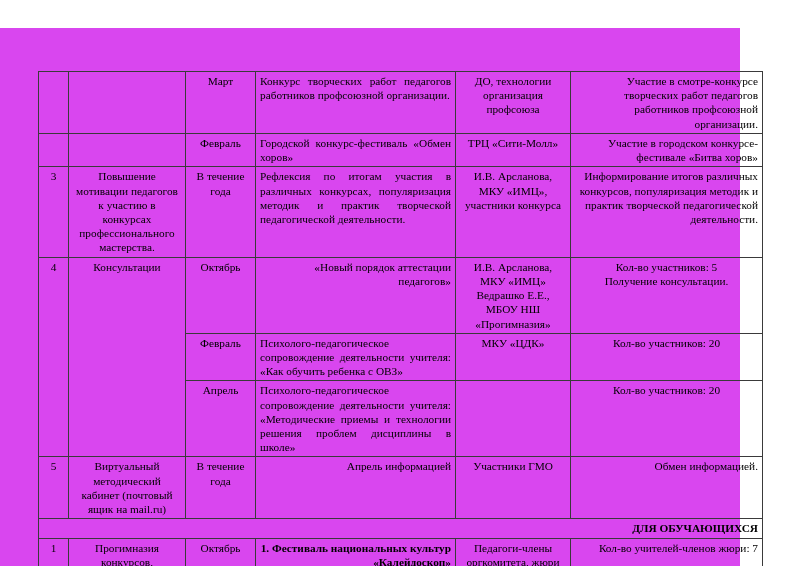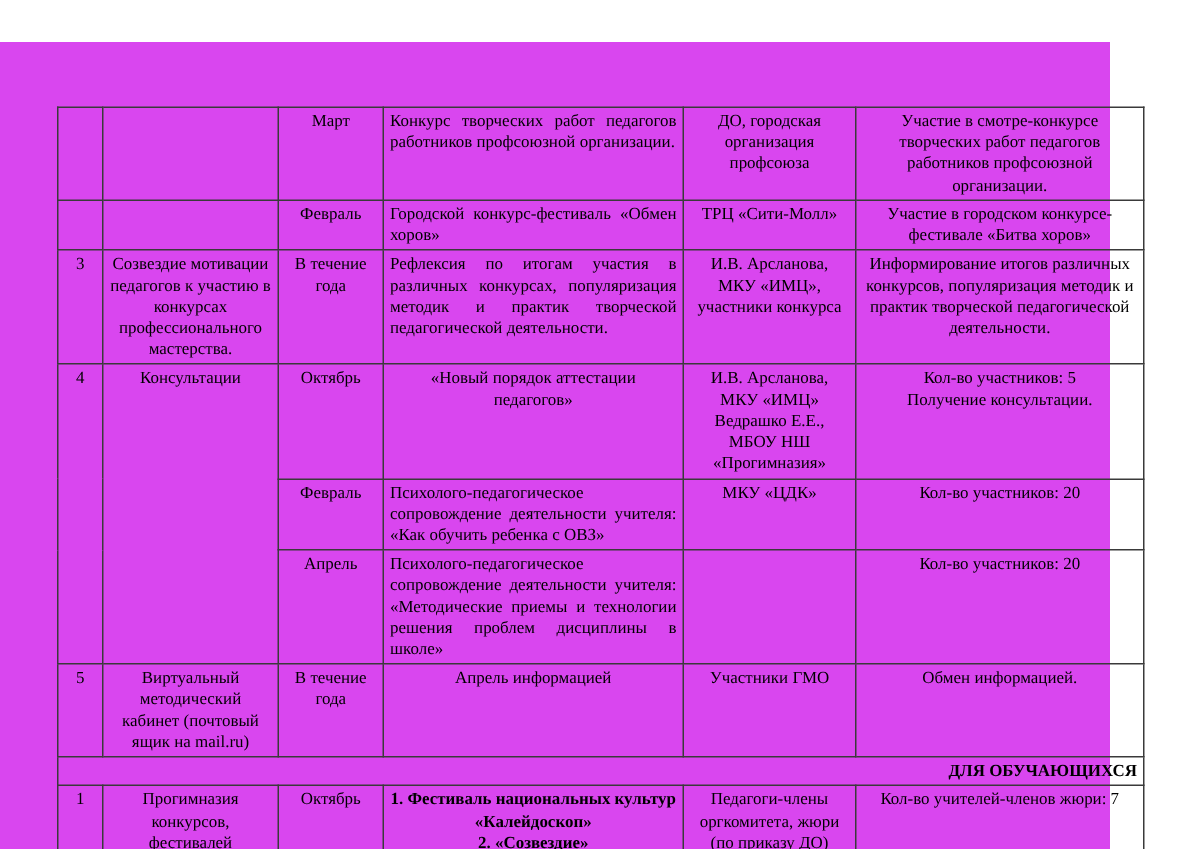--- a/index.html
+++ b/index.html
@@ -39,21 +39,21 @@
   
   col.c-num    { width: 30px; }
   col.c-dir    { width: 117px; }
   col.c-month  { width: 70px; }
   col.c-theme  { width: 200px; }
   col.c-resp   { width: 115px; }
   col.c-result { width: 192px; }
 
   .ctr   { text-align: center; }
   .just  { text-align: justify; text-align-last: left; }
-  .left  { text-align: center; }
+  .left  { text-align: right; }
   .bold  { font-weight: normal; }
   .section-head {
     font-weight: bold;
     text-align: right;
     padding-left: 5px;
   }
   .sp { display: block; }
 </style>
 </head>
 <body>
@@ -69,42 +69,42 @@
         <col class="c-resp">
         <col class="c-result">
     </colgroup>
     <tbody>
 
       <tr>
         <td class="ctr"></td>
         <td class="ctr"></td>
         <td class="ctr">Март</td>
         <td class="just">Конкурс творческих работ педагогов работников профсоюзной организации.</td>
-        <td class="ctr">ДО, городская организация профсоюза</td>
+        <td class="ctr">ДО, технологии организация профсоюза</td>
         <td class="left">
           <span class="bold sp"></span>
           <span class="sp">Участие в смотре-конкурсе творческих работ педагогов работников профсоюзной организации.</span>
         </td>
       </tr>
 
       <tr>
         <td class="ctr"></td>
         <td class="ctr"></td>
         <td class="ctr">Февраль</td>
         <td class="just">Городской конкурс-фестиваль «Обмен хоров»</td>
         <td class="ctr">ТРЦ «Сити-Молл»</td>
         <td class="left">
           <span class="bold sp"></span>
           <span class="sp">Участие в городском конкурсе-фестивале «Битва хоров»</span>
         </td>
       </tr>
 
       <tr>
         <td class="ctr">3</td>
-        <td class="ctr">Созвездие мотивации педагогов к участию в конкурсах профессионального мастерства.</td>
+        <td class="ctr">Повышение мотивации педагогов к участию в конкурсах профессионального мастерства.</td>
         <td class="ctr">В течение года</td>
         <td class="just">Рефлексия по итогам участия в различных конкурсах, популяризация методик и практик творческой педагогической деятельности.</td>
         <td class="ctr">И.В. Арсланова, МКУ «ИМЦ», участники конкурса</td>
         <td class="left">
           <span class="bold sp"></span>
           <span class="sp">Информирование итогов различных конкурсов, популяризация методик и практик творческой педагогической деятельности.</span>
         </td>
       </tr>
 
       <tr>

